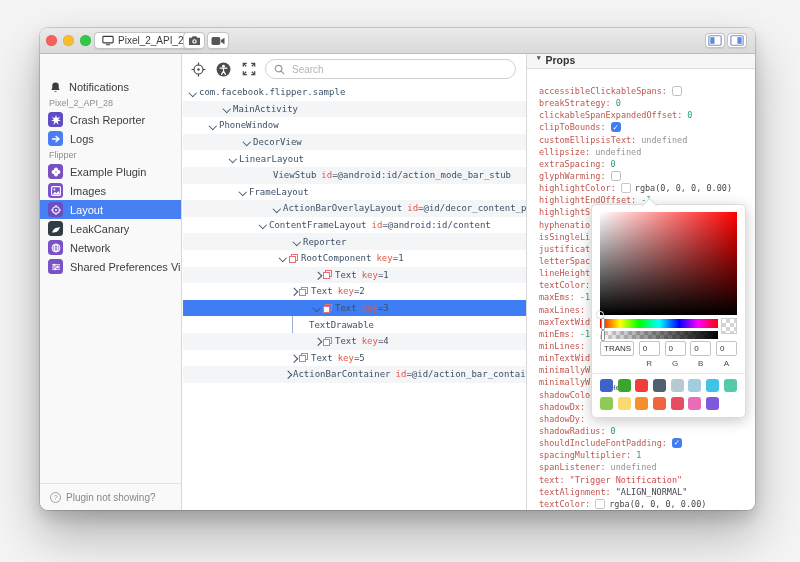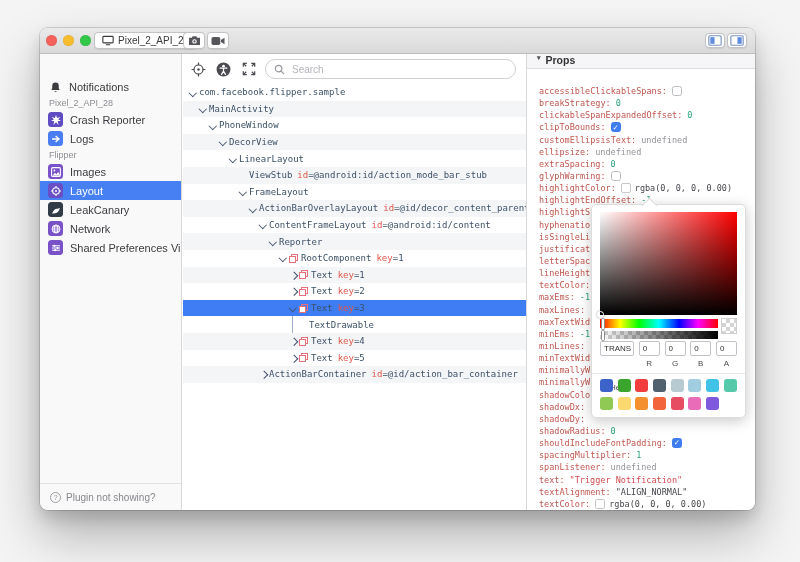--- a/index.html
+++ b/index.html
@@ -45,21 +45,21 @@
   .tbtn{background:none;border:none;padding:0;width:17px;height:17px;display:flex;
     align-items:center;justify-content:center;cursor:default;}
   .search{flex:1;height:20px;margin-right:10px;border:1px solid #cfcfd4;border-radius:10px;
     background:#fff;display:flex;align-items:center;gap:5px;padding-left:8px;box-sizing:border-box;}
   .search input{border:none;outline:none;background:transparent;width:100%;
     font-family:"Liberation Sans",sans-serif;font-size:10px;color:#333;}
   .search input::placeholder{color:#b3b3ba;}
   .tree{position:absolute;top:30px;left:0;right:0;bottom:0;overflow:hidden;}
   .trow{height:16.6px;display:flex;align-items:center;white-space:pre;
     font-family:"DejaVu Sans Mono",monospace;font-size:9px;color:#3d5166;cursor:default;}
-  .trow.alt{background:#f4f5f7;}
+  .trow.alt{background:#f4f5f7;padding-left:24px;}
   .trow.sel{background:var(--sel-tree,#3f7df4);}
   .chev{width:11px;height:100%;position:relative;flex:0 0 auto;}
   .chev.down::before{content:'';position:absolute;left:2px;top:5.5px;width:4.5px;height:4.5px;
     border-right:1.4px solid #42526b;border-bottom:1.4px solid #42526b;transform:rotate(45deg);}
   .chev.right::before{content:'';position:absolute;left:2.5px;top:6px;width:4.5px;height:4.5px;
     border-right:1.4px solid #42526b;border-bottom:1.4px solid #42526b;transform:rotate(-45deg);}
   .chev.guide{width:21px;}
   .chev.guide::before{content:'';position:absolute;left:4px;top:0;bottom:0;border-left:1.2px solid #9fadd0;}
   .lic{display:inline-flex;margin-right:3px;flex:0 0 auto;}
   .tkey{color:#e2574a;margin-left:5px;}
@@ -203,20 +203,31 @@
         <div class="sb-item">
           <span class="pic" style="background: rgb(74, 125, 242);">
             <svg width="10" height="10" viewBox="0 0 10 10">
               <path d="M1 5h6M4.6 2L8 5 4.6 8" stroke="#fff" stroke-width="1.4" fill="none"></path>
             </svg>
           </span>
           <span class="sb-label">Logs</span>
         </div>
         <div class="sb-section">Flipper</div>
         <div class="sb-item">
+          <span class="pic" style="background: rgb(122, 79, 196);">
+            <svg width="10" height="10" viewBox="0 0 10 10">
+              <circle cx="5" cy="2.6" r="2" fill="#fff"></circle>
+              <circle cx="5" cy="7.4" r="2" fill="#fff"></circle>
+              <circle cx="2.6" cy="5" r="2" fill="#fff"></circle>
+              <circle cx="7.4" cy="5" r="2" fill="#fff"></circle>
+            </svg>
+          </span>
+          <span class="sb-label">Example Plugin</span>
+        </div>
+        <div class="sb-item">
           <span class="pic" style="background: rgb(123, 82, 201);">
             <svg width="10" height="10" viewBox="0 0 10 10">
               <rect x="0.6" y="0.6" width="8.8" height="8.8" rx="1.2" fill="none" stroke="#fff" stroke-width="1.1"></rect>
               <circle cx="3.4" cy="3.5" r="0.9" fill="#fff"></circle>
               <path d="M1.6 8.4l2.3-2.7 1.5 1.5 1.9-2.3 1.9 3.5z" fill="#fff"></path>
             </svg>
           </span>
           <span class="sb-label">Images</span>
         </div>
         <div class="sb-item sel">

